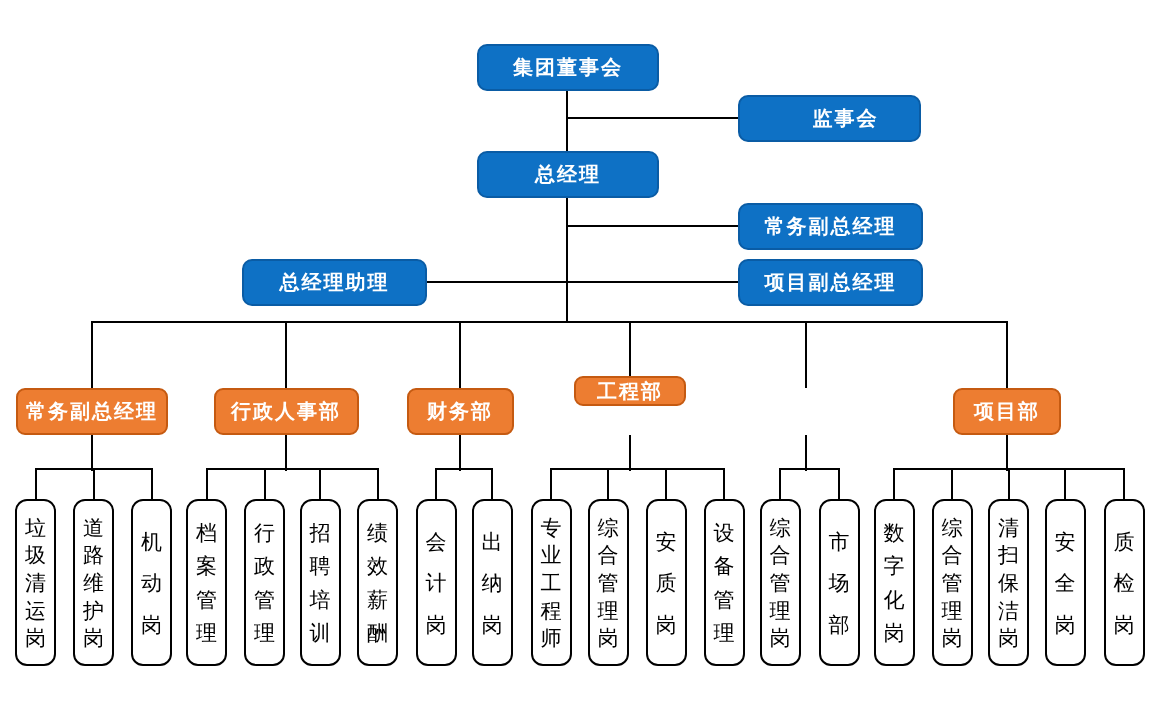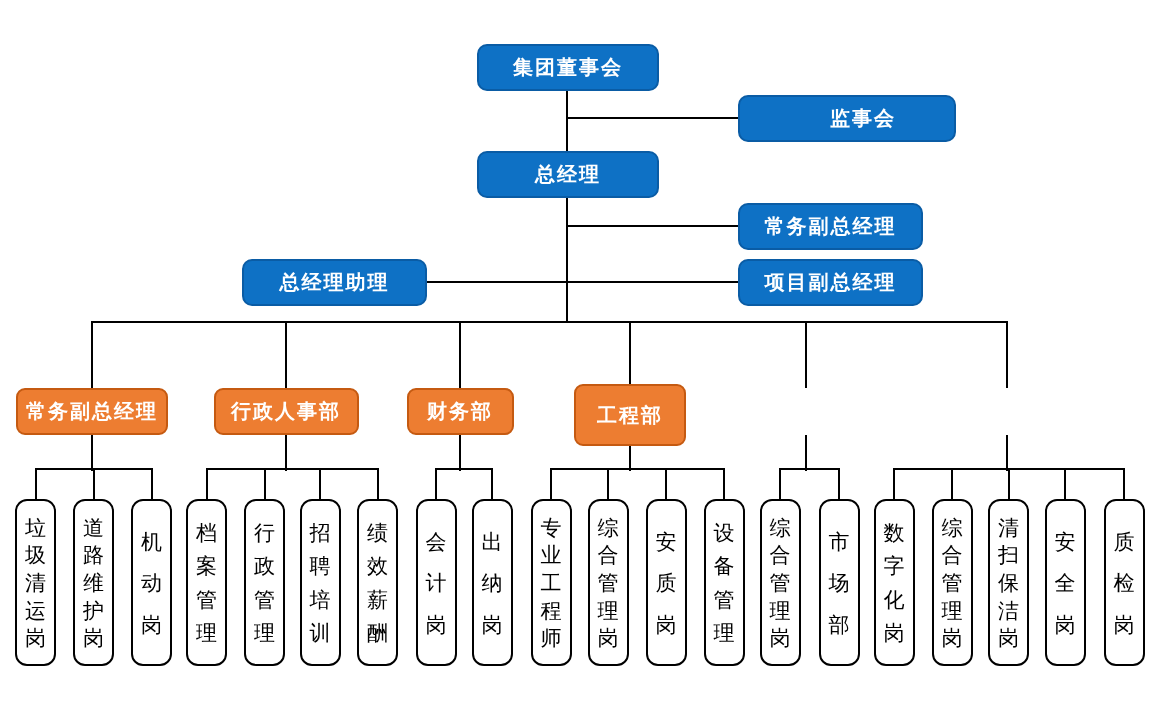--- a/index.html
+++ b/index.html
@@ -23,21 +23,21 @@
 
   .line { position:absolute; background:var(--line,#000); z-index:1; }
 </style>
 </head>
 <body>
 
 <div id="org-canvas">
 
   <div class="node exec" style="left:477px; top:44px; width:182px; height:47px;">集团董事会</div>
 
-  <div class="node exec" style="left:738px; top:95px; width:218px; height:47px;padding-left:32px;">监事会</div>
+  <div class="node exec" style="left:738px; top:95px; width:183px; height:47px;padding-left:32px;">监事会</div>
 
   <div class="node exec" style="left:477px; top:151px; width:182px; height:47px;">总经理</div>
 
   <div class="node exec" style="left:738px; top:203px; width:185px; height:47px;">常务副总经理</div>
 
   <div class="node exec" style="left:242px; top:259px; width:185px; height:47px;">总经理助理</div>
 
   <div class="node exec" style="left:738px; top:259px; width:185px; height:47px;">项目副总经理</div>
 
   <div class="line" style="left:566px; top:91px; width:2px; height:231px;"></div>
@@ -131,21 +131,21 @@
       </div>
     </div>
     <div class="line" style="left:491px; top:469px; width:2px; height:31px;"></div>
     <div class="node pos" style="left:471.5px; top:499px; width:41px; height:167px;">
       <div class="vtext">
         <span>出</span>
         <span>纳</span>
         <span>岗</span>
       </div>
     </div>
-    <div class="node dept" style="left:574px; top:384px; width:112px; height:62px;">工程部</div>
+    <div class="node dept" style="left:574px; top:376px; width:112px; height:30px;">工程部</div>
     <div class="line" style="left:629px; top:322px; width:2px; height:66px;"></div>
     <div class="line" style="left:629px; top:435px; width:2px; height:36px;"></div>
     <div class="line" style="left:550px; top:468px; width:175px; height:2px;"></div>
     <div class="line" style="left:550px; top:469px; width:2px; height:31px;"></div>
     <div class="node pos" style="left:530.5px; top:499px; width:41px; height:167px;">
       <div class="vtext">
         <span>专</span>
         <span>业</span>
         <span>工</span>
         <span>程</span>
@@ -193,20 +193,21 @@
       </div>
     </div>
     <div class="line" style="left:838px; top:469px; width:2px; height:31px;"></div>
     <div class="node pos" style="left:818.5px; top:499px; width:41px; height:167px;">
       <div class="vtext">
         <span>市</span>
         <span>场</span>
         <span>部</span>
       </div>
     </div>
+    <div class="node dept" style="left:953px; top:388px; width:108px; height:47px;">项目部</div>
     <div class="line" style="left:1006px; top:322px; width:2px; height:66px;"></div>
     <div class="line" style="left:1006px; top:435px; width:2px; height:36px;"></div>
     <div class="line" style="left:893px; top:468px; width:232px; height:2px;"></div>
     <div class="line" style="left:893px; top:469px; width:2px; height:31px;"></div>
     <div class="node pos" style="left:873.5px; top:499px; width:41px; height:167px;">
       <div class="vtext">
         <span>数</span>
         <span>字</span>
         <span>化</span>
         <span>岗</span>

